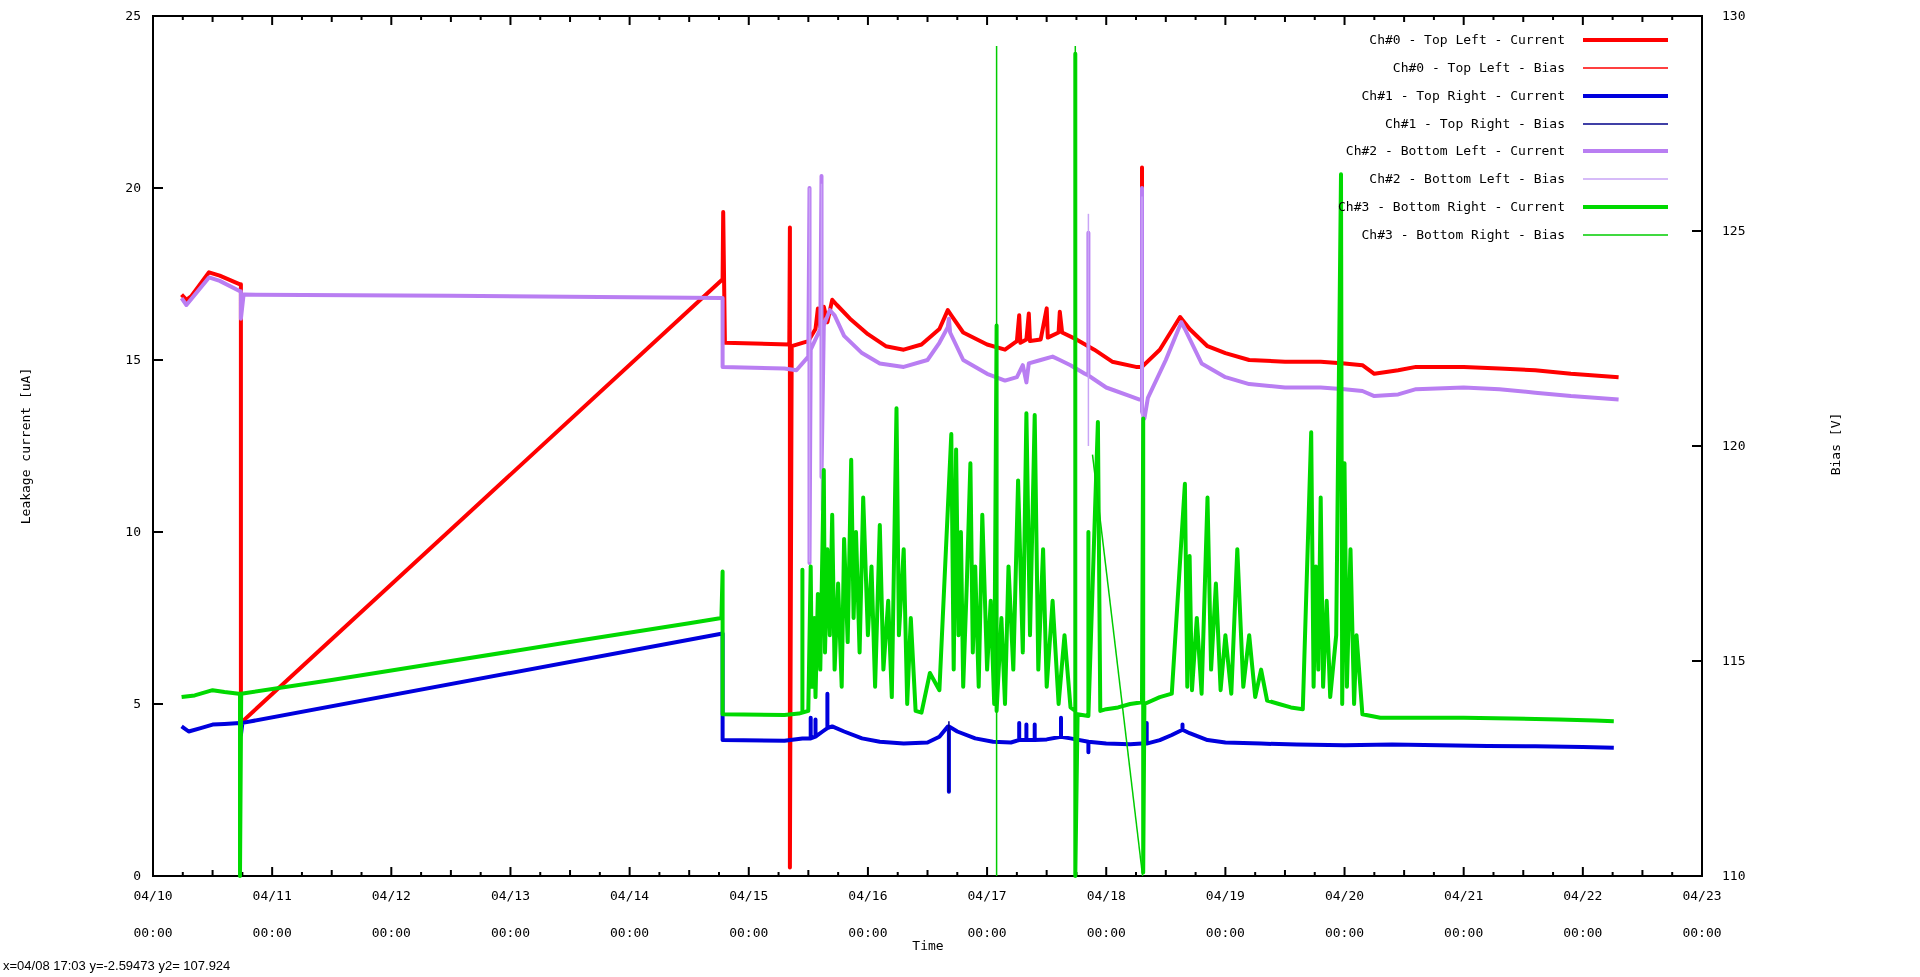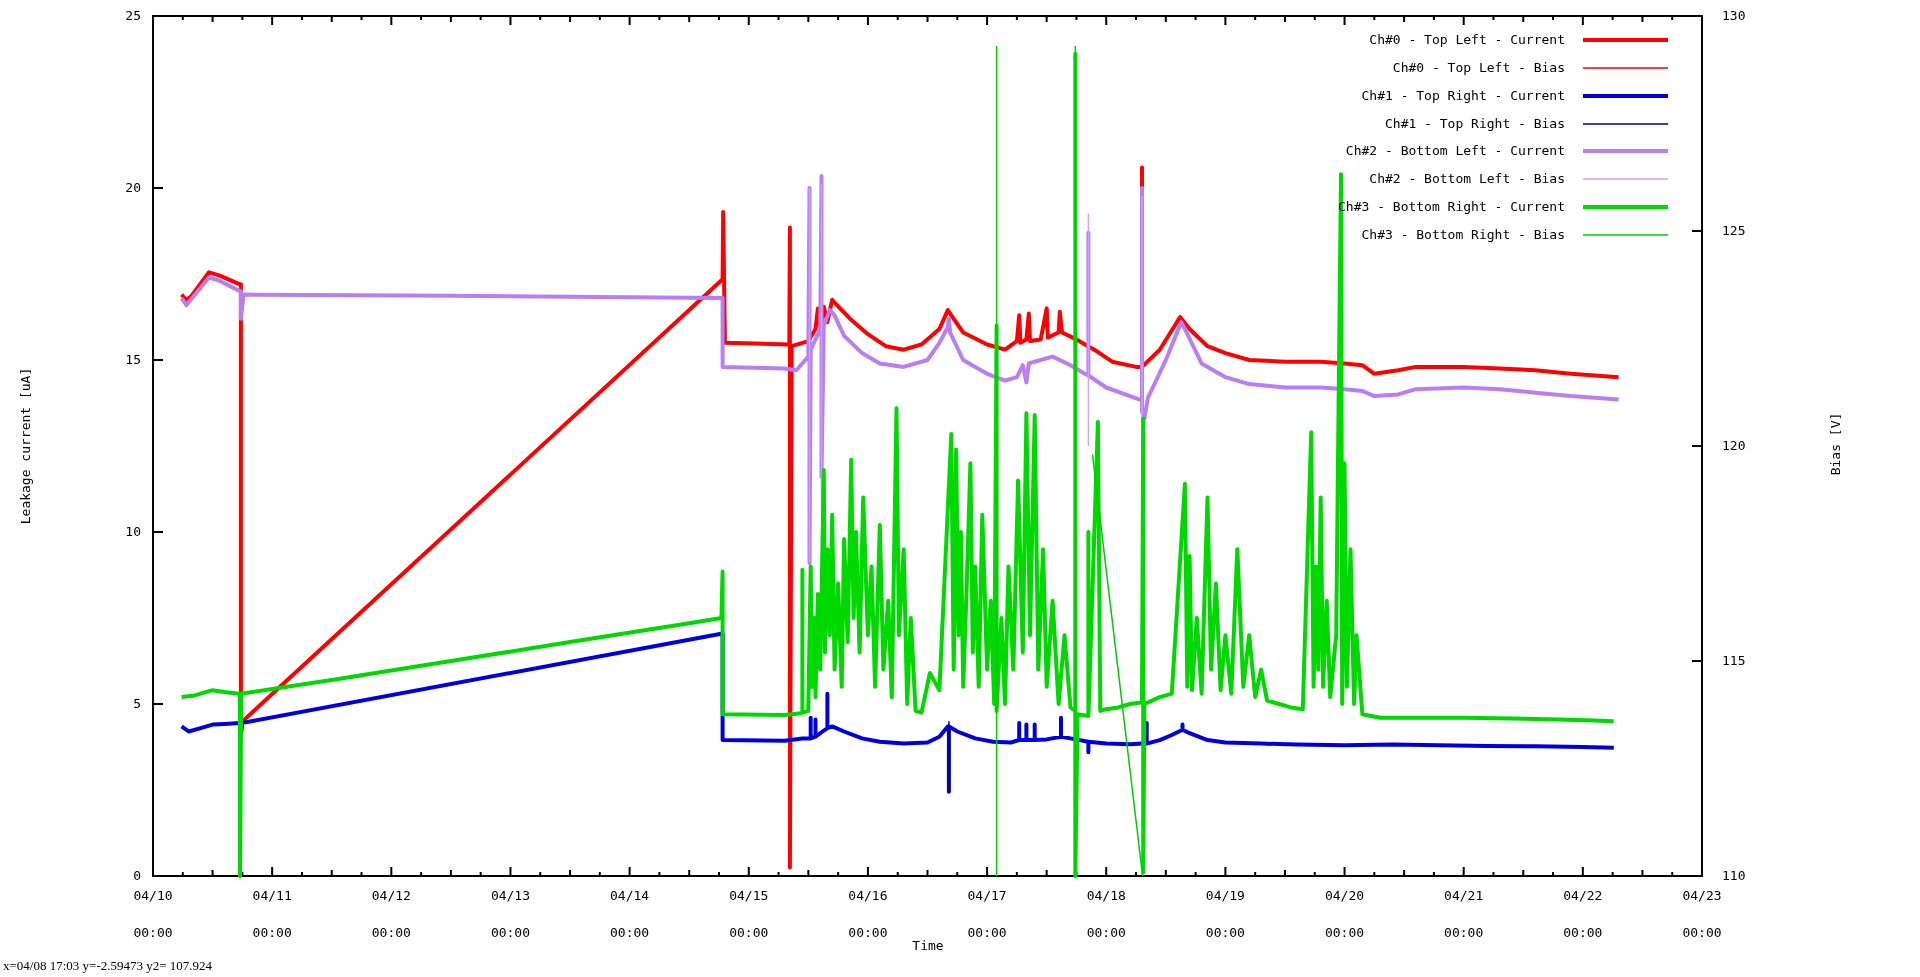--- a/index.html
+++ b/index.html
@@ -1,20 +1,20 @@
 <!DOCTYPE html>
 <html><head>
 <meta charset="utf-8">
 <style>
   html,body{margin:0;padding:0;background:#ffffff;width:1920px;height:977px;overflow:hidden;}
   .window{position:relative;width:1920px;height:977px;background:#ffffff;
           font-family:"DejaVu Sans Mono", monospace;}
   svg text{font-family:"DejaVu Sans Mono", monospace;font-size:13px;fill:#000000;}
   #status-bar{position:absolute;left:3px;top:958px;font-size:13px;color:#000000;
-              font-family:Liberation Serif, serif;white-space:pre;}
+              font-family:Liberation Sans, sans-serif;white-space:pre;}
 </style>
 </head>
 <body>
 
 <div class="window">
   <svg id="plot" viewBox="0 0 1920 977" width="1920" height="977">
       <rect x="153" y="16" width="1549" height="860" fill="none" stroke="#000" stroke-width="2"></rect>
       <line x1="153" y1="876" x2="153" y2="867" stroke="#000" stroke-width="2"></line>
       <line x1="153" y1="16" x2="153" y2="25" stroke="#000" stroke-width="2"></line>
       <text x="153" y="900" text-anchor="middle">04/10</text>

